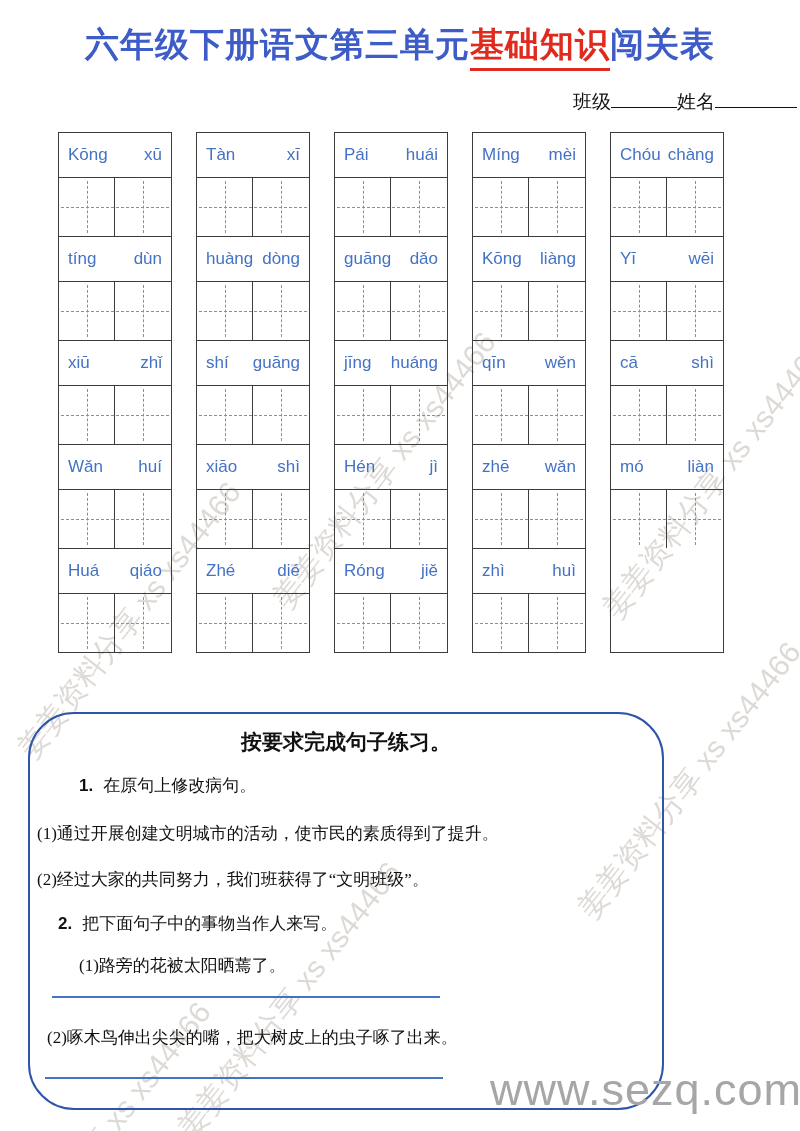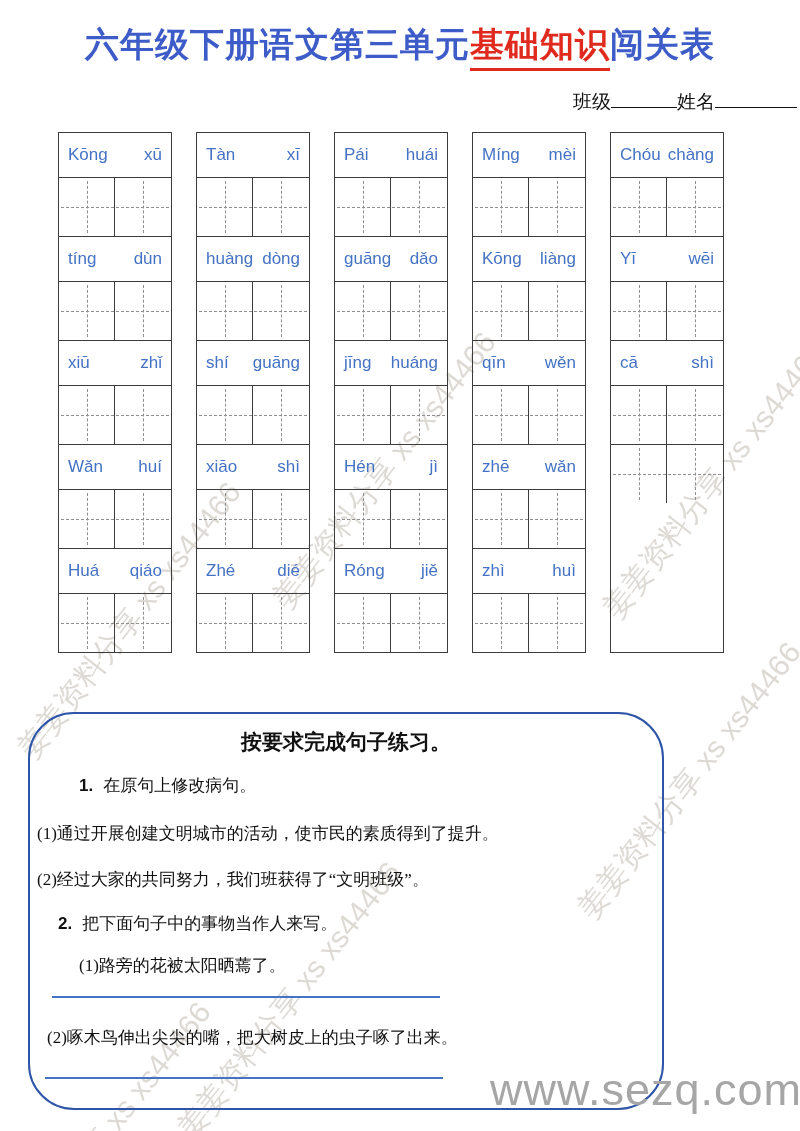--- a/index.html
+++ b/index.html
@@ -387,20 +387,24 @@
           <span>shì</span>
         </div>
         <div class="boxes">
           <i class="vd v1"></i>
           <i class="vd v2"></i>
           <i class="mid"></i>
           <i class="hd"></i>
         </div>
       </div>
       <div class="unit">
+        <div class="phead">
+          <span>mó</span>
+          <span>liàn</span>
+        </div>
         <div class="boxes">
           <i class="vd v1"></i>
           <i class="vd v2"></i>
           <i class="mid"></i>
           <i class="hd"></i>
         </div>
       </div>
     </div>
   </div>
 

